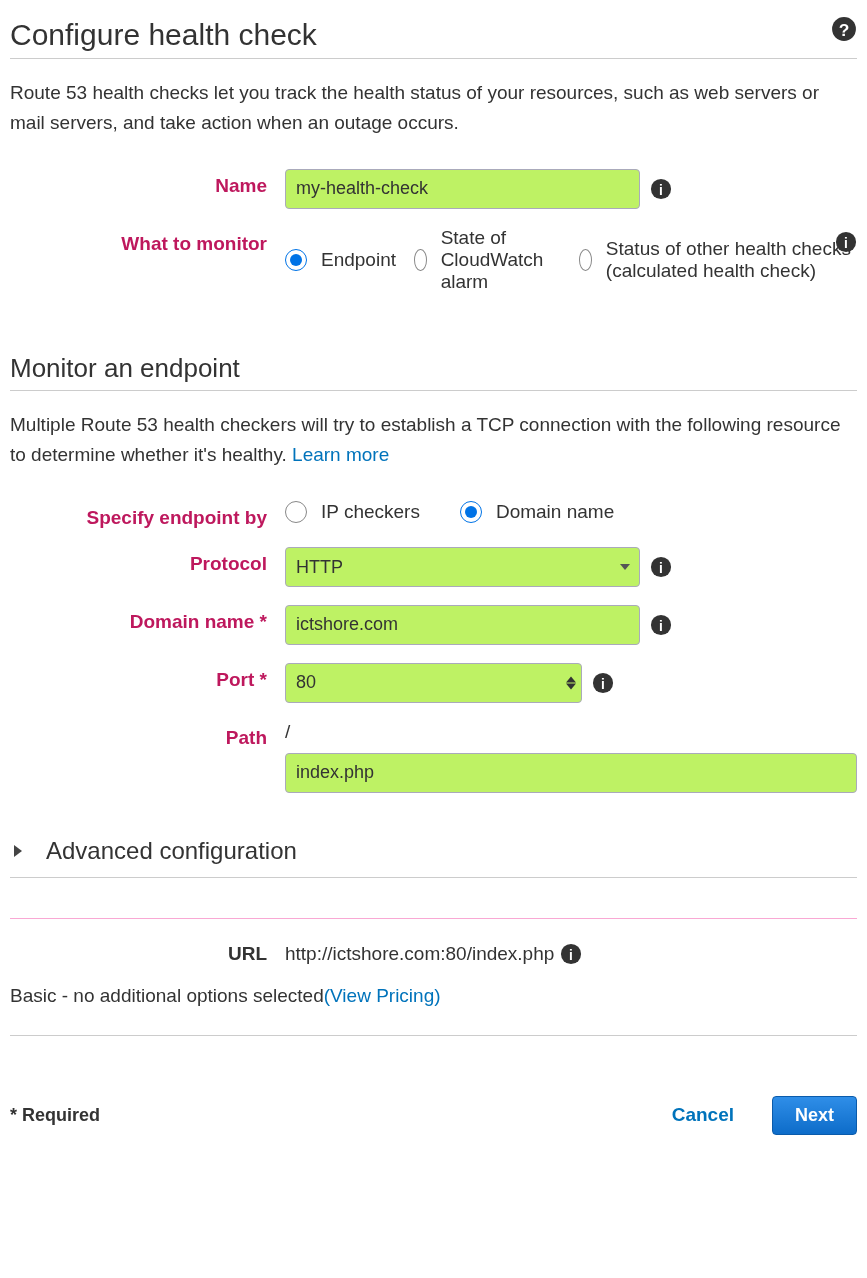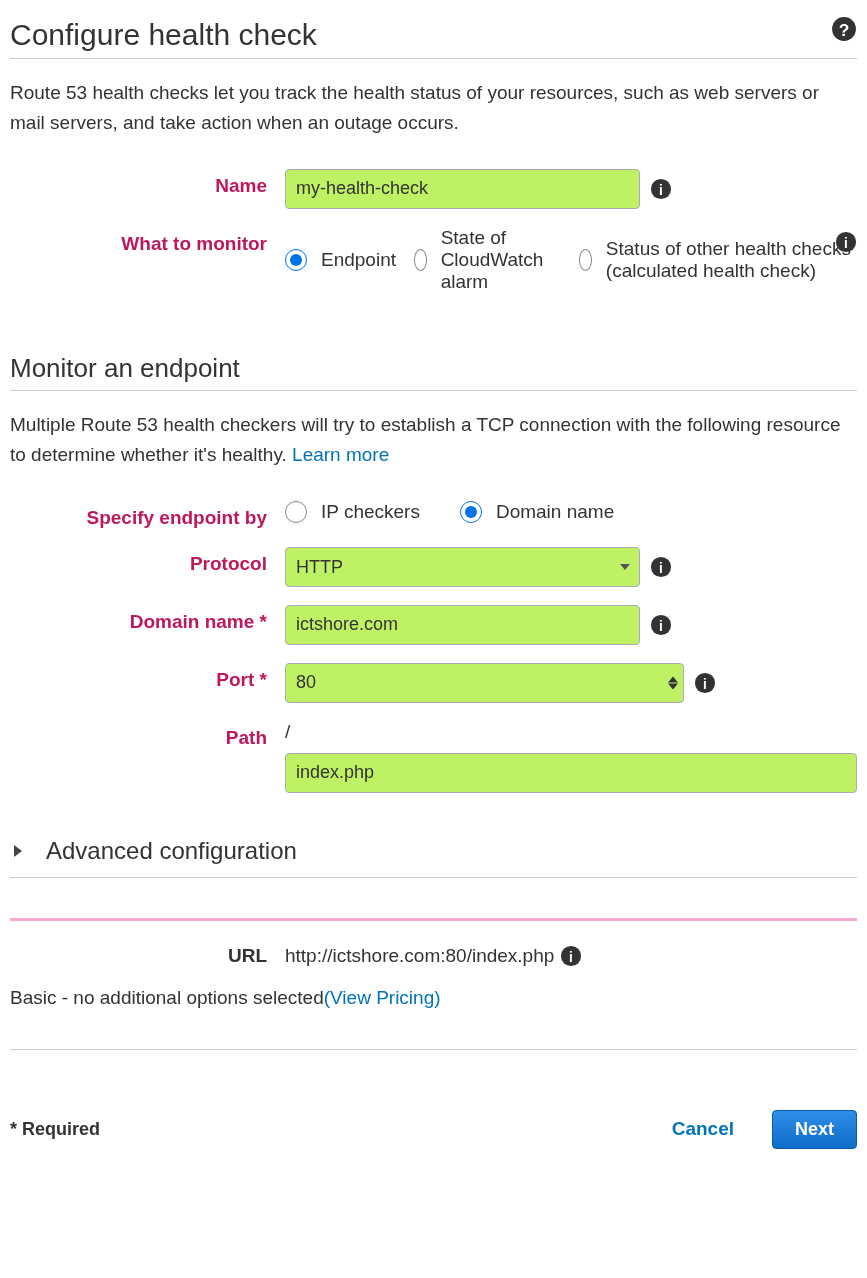--- a/index.html
+++ b/index.html
@@ -141,23 +141,23 @@
   }
   .adv-caret {
     width: 0; height: 0;
     border-top: 6px solid transparent;
     border-bottom: 6px solid transparent;
     border-left: 8px solid #444;
     margin-left: 4px;
   }
   .adv-title { font-size: 24px; font-weight: 400; color: #333; }
   .summary-block {
-    border-top: 3px solid #f9a8d4;
+    border-top: 1px solid #f9a8d4;
     padding-top: 24px;
-    padding-bottom: 40px;
+    padding-bottom: 28px;
     border-bottom: 1px solid #ccc;
   }
   .summary-row {
     display: flex;
     margin-bottom: 20px;
   }
   .summary-row:last-child { margin-bottom: 0; }
   .summary-label {
     width: 275px; min-width: 275px;
     text-align: right;
@@ -186,21 +186,21 @@
     border: 1px solid #0a5bab;
     color: #fff;
     font-weight: 700;
     font-size: 18px;
     padding: 8px 22px;
     border-radius: 4px;
     cursor: pointer;
   }
   .path-row .form-control { flex-direction: column; align-items: flex-start; gap: 10px; }
   .slash { font-size: 19px; }
-  .spinner-input { position: relative; width: 399px; }
+  .spinner-input { position: relative; width: 297px; }
   .spinner-input input { width: 100%; padding-right: 30px; }
   .spinner-btns {
     position: absolute;
     right: 6px;
     top: 50%;
     transform: translateY(-50%);
     display: flex;
     flex-direction: column;
     gap: 1px;
     pointer-events: none;

